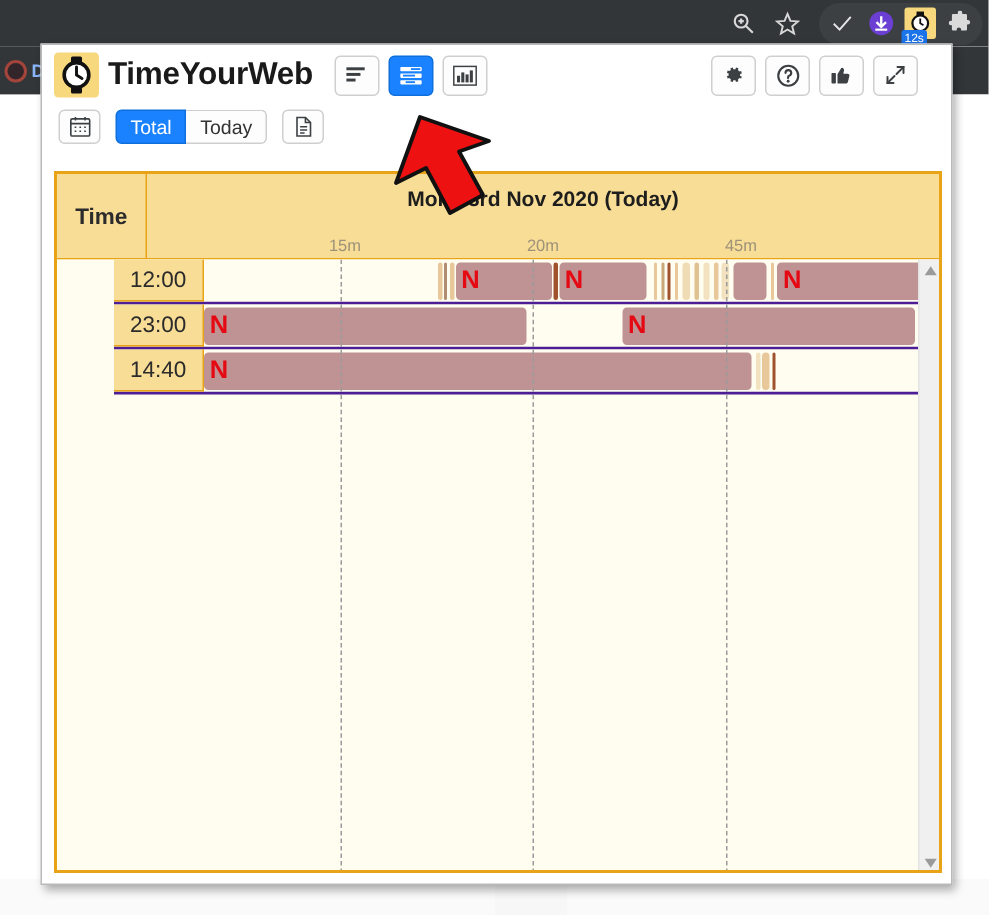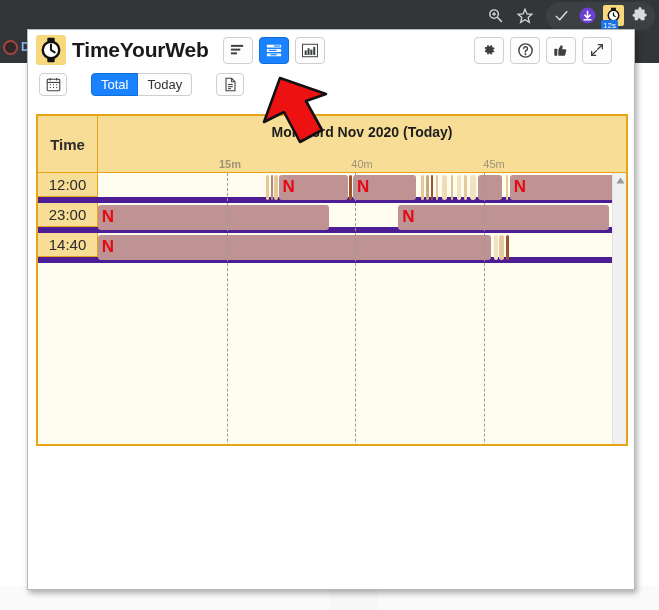--- a/index.html
+++ b/index.html
@@ -106,42 +106,42 @@
     width: 30px; height: 27px;
     border: 1px solid #cfcfcf; border-radius: 4px;
     background: #fdfdfd;
     display: flex; align-items: center; justify-content: center;
     cursor: pointer;
   }
   .tbtn.active { background: #1a82ff; border-color: #0f6fdd; }
 
   .popup-subbar {
     height: 28px; background: #ffffff;
-    display: flex; align-items: center; padding: 0 0 0 11px; gap: 24px;
+    display: flex; align-items: center; padding: 0 0 0 11px; gap: 10px;
   }
   .sbtn {
     height: 23px; min-width: 28px;
     border: 1px solid #cfcfcf; border-radius: 4px;
     background: #fdfdfd; display: flex; align-items: center;
     justify-content: center; cursor: pointer;
   }
   .segmented { display: flex; height: 23px; }
   .seg {
     padding: 0 9px; height: 23px; line-height: 21px;
     border: 1px solid #cfcfcf; background: #fdfdfd;
     font-size: 13px; color: #333; cursor: pointer;
   }
   .seg:first-child { border-radius: 4px 0 0 4px; }
   .seg:last-child { border-radius: 0 4px 4px 0; border-left: none; }
   .seg.on { background: #1a82ff; border-color: #0f6fdd; color: #fff; }
 
   
   .card {
     position: absolute; left: 8px; top: 84px;
-    width: 592px; height: 332px;
+    width: 592px; height: 468px;
     border: 2px solid #e8a317;
     background: #fffdf0;
     overflow: hidden;
   }
   .thead {
     display: flex; height: 57px;
     background: #f8dd96;
     border-bottom: 1px solid #e8a317;
   }
   .th-time {
@@ -159,22 +159,23 @@
     position: absolute; bottom: 2px;
     font-size: 11px; color: #9e9378; transform: translateX(-50%);
   }
 
   .rows-area {
     position: relative; height: 409px; overflow: hidden;
     background: #fffdf0;
   }
   .trow {
     display: flex; height: 30px;
-    border-bottom: 6px solid #4c1d95;
+    border-bottom: 2px solid #4c1d95;
     position: relative;
+    margin-left: 38px;
   }
   .td-time {
     width: 60px; flex: 0 0 60px;
     background: #f8dd96;
     border-right: 1px solid #e8a317;
     border-bottom: 1px solid #e8a317;
     display: flex; align-items: center; justify-content: center;
     font-size: 15px; color: #2b2b2b;
   }
   .td-track { flex: 1; position: relative; background: #fffdf0; }
@@ -387,22 +388,22 @@
     </div>
   </div>
 
   <div class="card">
 
     <div class="thead">
       <div class="th-time">Time</div>
       <div class="th-day">
         <div class="th-day-title">Mon 23rd Nov 2020 (Today)</div>
         <div id="tick-labels">
-            <span class="tick-label" style="left: 25%; font-weight: bold;">15m</span>
-            <span class="tick-label" style="left: 50%;">40m</span>
+            <span class="tick-label" style="left: 25%;">15m</span>
+            <span class="tick-label" style="left: 50%;">20m</span>
             <span class="tick-label" style="left: 75%;">45m</span>
           </div>
       </div>
     </div>
 
     <div class="rows-area">
       <div id="rows">
           <div class="trow">
             <div class="td-time">12:00</div>
             <div class="td-track">

